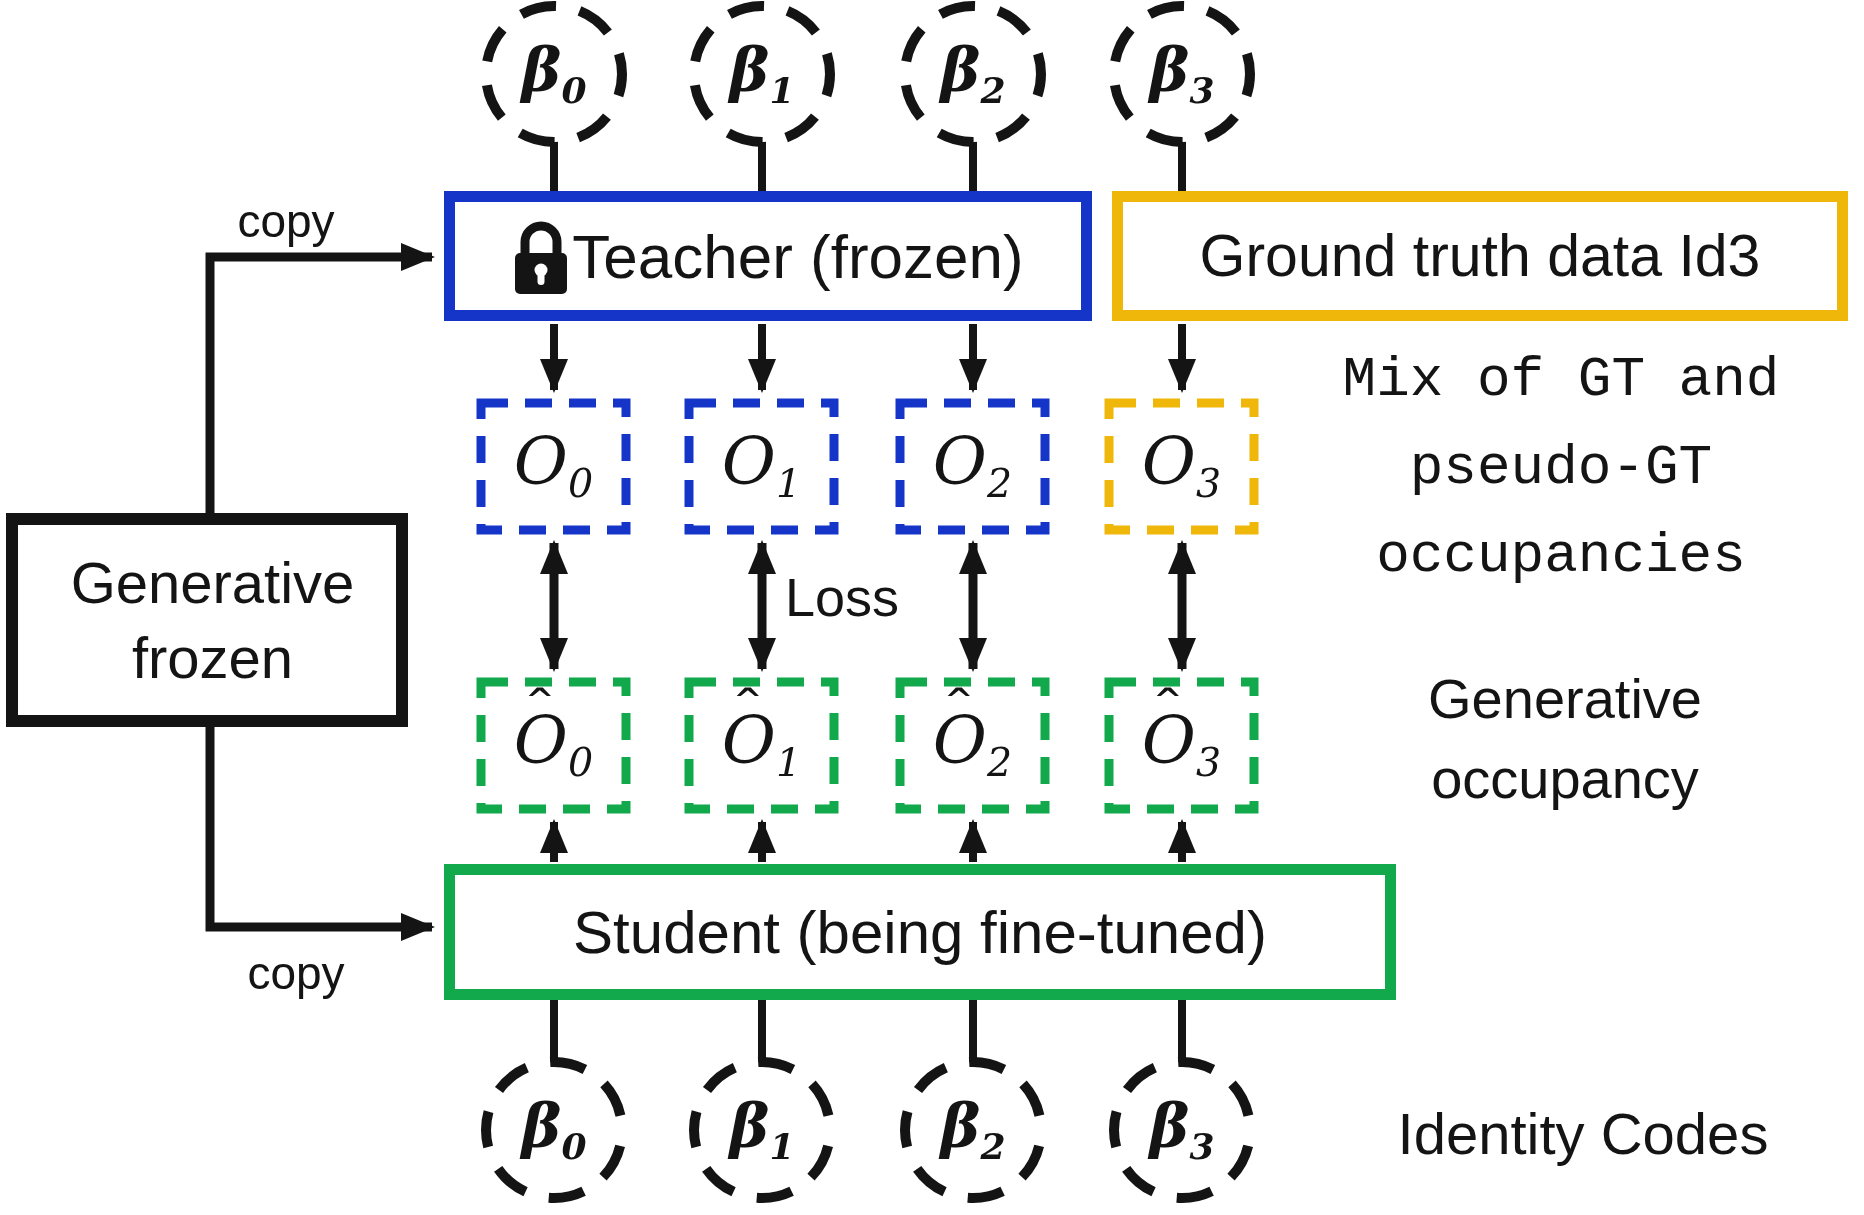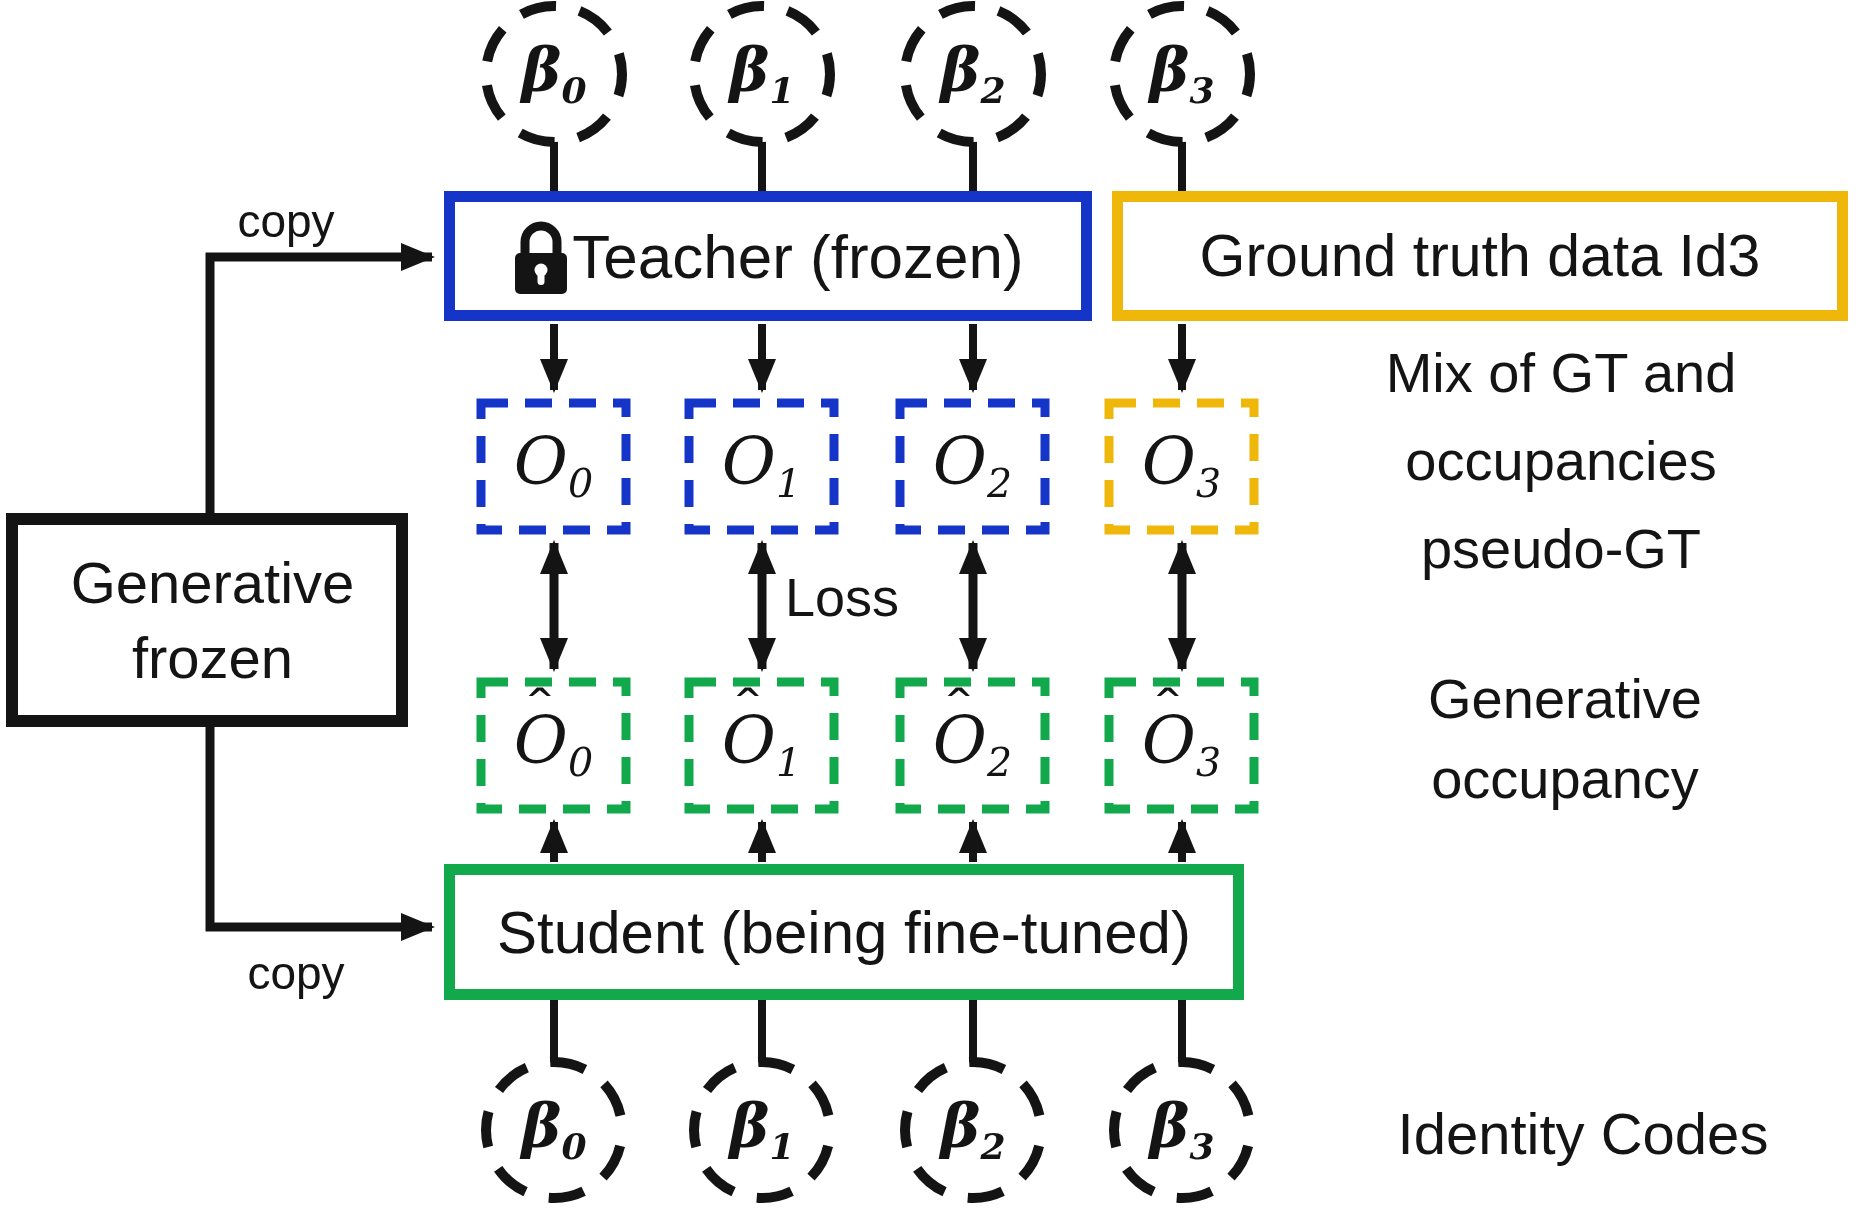--- a/index.html
+++ b/index.html
@@ -13,21 +13,21 @@
   #arrow-layer{position:absolute; left:0; top:0; width:1864px; height:1215px; z-index:1;}
   
   .solid-box{
     position:absolute; z-index:2; background:#ffffff; box-sizing:border-box;
     display:flex; align-items:center; justify-content:center; text-align:center;
   }
   #teacher-box{left:444px; top:191px; width:648px; height:130px; border:11px solid var(--blue); font-size:62px;}
   #gt-box{left:1112px; top:191px; width:736px; height:130px; border:11px solid var(--gold); font-size:59px;}
   #generative-box{left:6px; top:513px; width:402px; height:214px; border:12px solid var(--ink);
     font-size:58px; line-height:1.3; flex-direction:column;padding-left:11px;}
-  #student-box{left:444px; top:864px; width:800px; height:136px; border:11px solid var(--green); font-size:60px;}
+  #student-box{left:444px; top:864px; width:952px; height:136px; border:11px solid var(--green); font-size:60px;}
   .box-label-row{display:flex; align-items:center; gap:0;}
   
   .dash-box{position:absolute; z-index:2; width:155px; height:137px;
     display:flex; align-items:center; justify-content:center;}
   .dash-box svg{position:absolute; left:0; top:0;}
   .dash-box .math{position:relative; z-index:3;}
   
   .code-circle{position:absolute; z-index:2; width:152px; height:152px;
     display:flex; align-items:center; justify-content:center;}
   .code-circle svg{position:absolute; left:0; top:0;}
@@ -39,21 +39,21 @@
   .hat-wrap{position:relative; display:inline-block;}
   .hat{position:absolute; left:0.30em; top:-0.50em; font-size:0.72em; font-style:normal;
        transform:scaleX(1.5); letter-spacing:0;}
   
   .float-label{position:absolute; z-index:2; transform:translate(-50%,-50%); white-space:nowrap;}
   #copy-label-top{left:286px; top:221px; font-size:46px;}
   #copy-label-bottom{left:296px; top:973px; font-size:46px;}
   #loss-label{left:842px; top:597px; font-size:54px;}
   #identity-label{left:1583px; top:1133px; font-size:58px;}
   .side-block{position:absolute; z-index:2; transform:translateX(-50%); text-align:center; white-space:nowrap;}
-  #mix-label{left:1561px; top:329px; font-size:56px; line-height:88px;}
+  #mix-label{left:1561px; top:336px; font-size:56px; line-height:88px;font-family:Liberation Mono, monospace;}
   #predicted-label{left:1565px; top:659px; font-size:56px; line-height:80px;}
   #lock-icon{flex:0 0 auto; margin-right:2px;}
 </style>
 </head>
 <body>
 
 <div id="canvas">
 
   <svg id="arrow-layer" viewBox="0 0 1864 1215" xmlns="http://www.w3.org/2000/svg">
     <defs>
@@ -220,22 +220,22 @@
   </div>
   <div class="code-circle" style="left:1106px; top:1054px;">
     <svg width="152" height="152">
         <circle cx="76" cy="76" r="68" fill="#ffffff" stroke="#141414" stroke-width="10" stroke-dasharray="36 24" stroke-dashoffset="44"></circle>
       </svg>
     <span class="math"><span>β</span><sub>3</sub></span>
   </div>
 
   <div id="mix-label" class="side-block">
     <div>Mix of GT and</div>
+    <div>pseudo-GT</div>
     <div>occupancies</div>
-    <div>pseudo-GT</div>
   </div>
   <div id="predicted-label" class="side-block">
     <div>Generative</div>
     <div>occupancy</div>
   </div>
   <div id="identity-label" class="float-label">Identity Codes</div>
 
 </div>
 
 </body></html>

